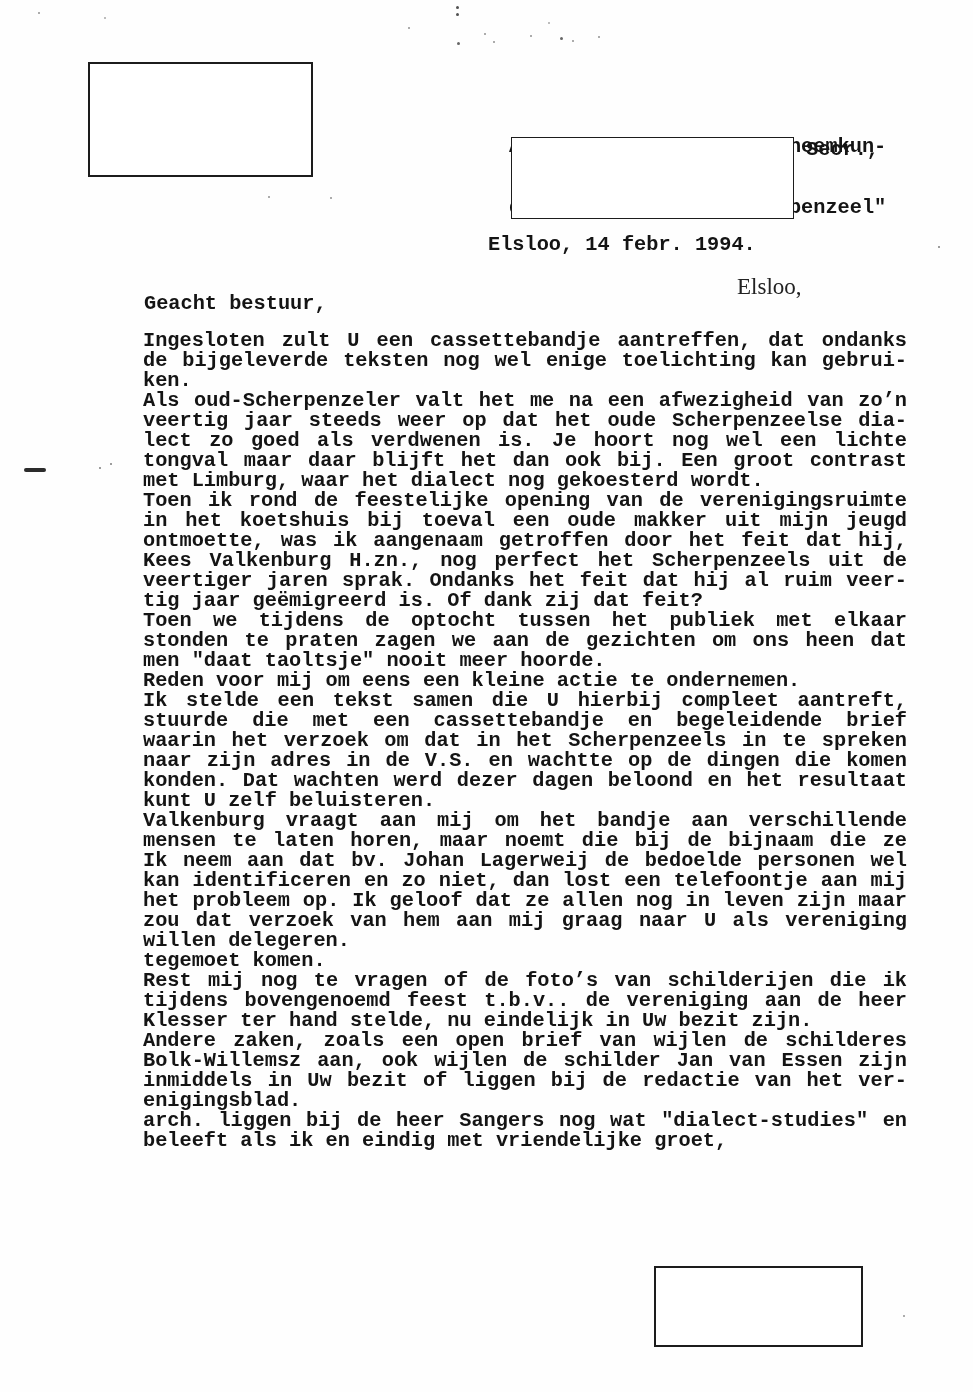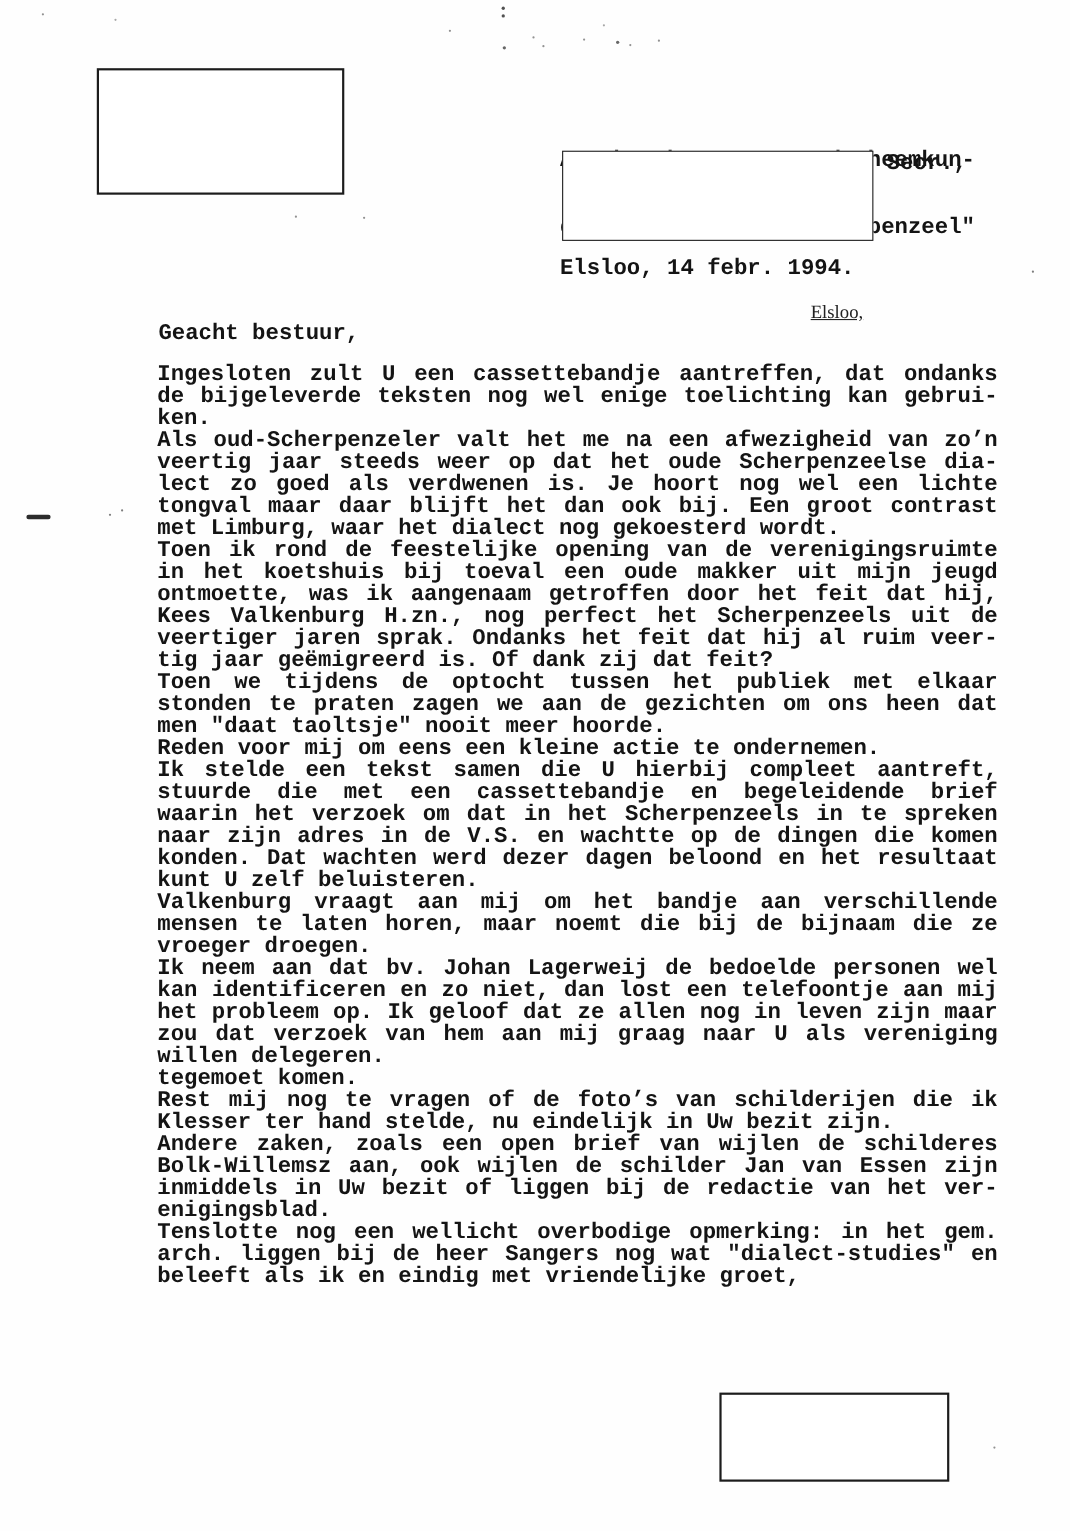--- a/index.html
+++ b/index.html
@@ -27,29 +27,28 @@
     background: #ffffff;
     border: 2px solid #1c1c1c;
     box-sizing: border-box;
   }
   .redaction-box.thin { border-width: 1.5px; }
 
   .recipient-block { left: 509px; top: 96px; }
   .recipient-block div { height: 21px; line-height: 21px; }
 
   .secr { left: 806px; top: 140px; font-family: Liberation Mono, monospace; }
-  .dateline { left: 509px; top: 235px; }
+  .dateline { left: 488px; top: 235px; }
 
   .letterhead-place {
     left: 737px; top: 274px;
     font-family: "Liberation Serif", serif;
     font-weight: 400;
-    font-size: 17px;
+    font-size: 23px;
     color: #222;
-    text-decoration: underline;
   }
 
   .salutation { left: 144px; top: 294px; }
 
   .letter-body {
     position: absolute;
     left: 143px;
     top: 331px;
     width: 764px;
   }
@@ -122,34 +121,33 @@
       <div class="body-line">men "daat taoltsje" nooit meer hoorde.</div>
       <div class="body-line">Reden voor mij om eens een kleine actie te ondernemen.</div>
       <div class="body-line justified">Ik stelde een tekst samen die U hierbij compleet aantreft,</div>
       <div class="body-line justified">stuurde die met een cassettebandje en begeleidende brief</div>
       <div class="body-line justified">waarin het verzoek om dat in het Scherpenzeels in te spreken</div>
       <div class="body-line justified">naar zijn adres in de V.S. en wachtte op de dingen die komen</div>
       <div class="body-line justified">konden. Dat wachten werd dezer dagen beloond en het resultaat</div>
       <div class="body-line">kunt U zelf beluisteren.</div>
       <div class="body-line justified">Valkenburg vraagt aan mij om het bandje aan verschillende</div>
       <div class="body-line justified">mensen te laten horen, maar noemt die bij de bijnaam die ze</div>
-      <div class="body-line">vroeger droegen.</div>
       <div class="body-line justified">Ik neem aan dat bv. Johan Lagerweij de bedoelde personen wel</div>
       <div class="body-line justified">kan identificeren en zo niet, dan lost een telefoontje aan mij</div>
       <div class="body-line justified">het probleem op. Ik geloof dat ze allen nog in leven zijn maar</div>
       <div class="body-line justified">zou dat verzoek van hem aan mij graag naar U als vereniging</div>
       <div class="body-line">willen delegeren.</div>
       <div class="body-line">tegemoet komen.</div>
       <div class="body-line justified">Rest mij nog te vragen of de foto’s van schilderijen die ik</div>
+      <div class="body-line justified">tijdens bovengenoemd feest t.b.v.. de vereniging aan de heer</div>
       <div class="body-line">Klesser ter hand stelde, nu eindelijk in Uw bezit zijn.</div>
       <div class="body-line justified">Andere zaken, zoals een open brief van wijlen de schilderes</div>
       <div class="body-line justified">Bolk-Willemsz aan, ook wijlen de schilder Jan van Essen zijn</div>
       <div class="body-line justified">inmiddels in Uw bezit of liggen bij de redactie van het ver-</div>
       <div class="body-line">enigingsblad.</div>
-      <div class="body-line justified">Tenslotte nog een wellicht overbodige opmerking: in het gem.</div>
       <div class="body-line justified">arch. liggen bij de heer Sangers nog wat "dialect-studies" en</div>
       <div class="body-line">beleeft als ik en eindig met vriendelijke groet,</div>
     </div>
 
   <div class="redaction-box" style="left:654px; top:1266px; width:209px; height:81px;"></div>
 
   <div class="margin-dash"></div>
 
 <span class="speckle" style="left: 456px; top: 6px; width: 3px; height: 3px; opacity: 0.8;"></span>
     <span class="speckle" style="left: 456px; top: 13px; width: 3px; height: 3px; opacity: 0.8;"></span>

